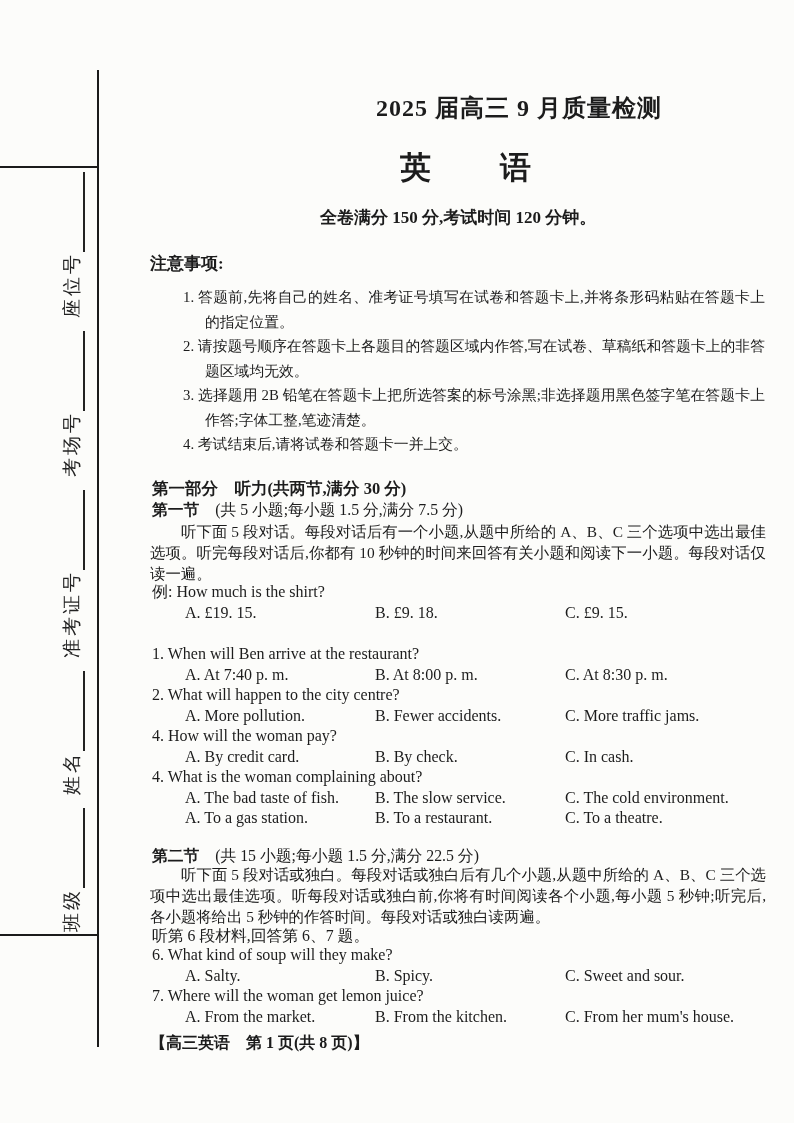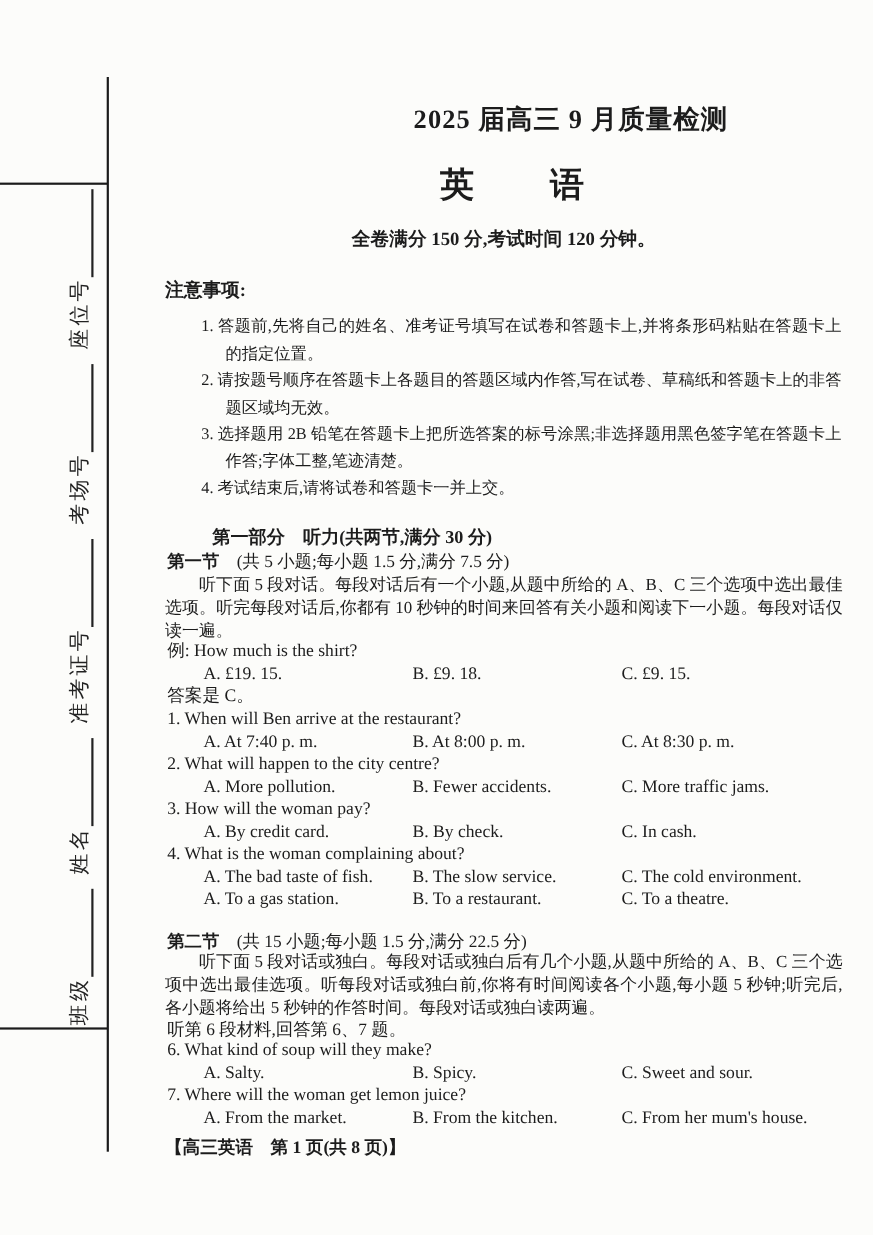--- a/index.html
+++ b/index.html
@@ -29,21 +29,21 @@
   }
   .subject {
     position:absolute; left:250px; top:147px; font-size:31px; font-weight:bold;
     letter-spacing:69px; white-space:nowrap;
   }
   .exam-info { position:absolute; left:0; top:206px; width:100%; text-align:center; font-size:17px; font-weight:bold; }
   .notice { position:absolute; left:0; top:252px; width:100%; }
   .notice-head { font-size:17px; font-weight:bold; line-height:24px; }
   .notice-items { margin-top:9px; margin-left:33px; width:582px; font-size:14.8px; line-height:24.5px; }
   .notice-item { padding-left:22px; text-indent:-22px; text-align:justify; font-weight:500; }
-  .part-heading { position:absolute; left:2px; top:478px; font-size:16.5px; font-weight:bold; white-space:nowrap;margin-left:41px; }
+  .part-heading { position:absolute; left:2px; top:478px; font-size:16.5px; font-weight:bold; white-space:nowrap; }
   .sec-head { position:absolute; left:2px; font-size:15.8px; white-space:nowrap; }
   .sec-head .sec-label { font-weight:bold; }
   .sec1-head { top:500px; }
   .sec2-head { top:846px; }
   .instr { position:absolute; left:0; margin:0; width:616px; font-size:15.4px; line-height:21.2px; text-indent:31px; text-align:justify; }
   .sec1-instr { top:521px; }
   .sec2-instr { top:864px; }
   .example { position:absolute; left:2px; top:582px; width:614px; line-height:20.5px; }
   .material-note { position:absolute; left:2px; top:926px; font-size:15.8px; white-space:nowrap; }
   .q-block { position:absolute; left:2px; width:614px; }
@@ -119,21 +119,20 @@
 
     <p class="instr sec1-instr">听下面 5 段对话。每段对话后有一个小题,从题中所给的 A、B、C 三个选项中选出最佳选项。听完每段对话后,你都有 10 秒钟的时间来回答有关小题和阅读下一小题。每段对话仅读一遍。</p>
 
     <div class="example">
       <div class="q-text">例: How much is the shirt?</div>
       <div class="opt-row">
         <span class="opt opt-a">A. £19. 15.</span>
         <span class="opt opt-b">B. £9. 18.</span>
         <span class="opt opt-c">C. £9. 15.</span>
       </div>
-      <div class="answer-line">答案是 C。</div>
     </div>
 
     <div class="q-block q-block-1">
   <div class="question">
     <div class="q-text">1. When will Ben arrive at the restaurant?</div>
     <div class="opt-row">
       <span class="opt opt-a">A. At 7:40 p. m.</span>
       <span class="opt opt-b">B. At 8:00 p. m.</span>
       <span class="opt opt-c">C. At 8:30 p. m.</span>
     </div>
@@ -142,21 +141,21 @@
   <div class="question">
     <div class="q-text">2. What will happen to the city centre?</div>
     <div class="opt-row">
       <span class="opt opt-a">A. More pollution.</span>
       <span class="opt opt-b">B. Fewer accidents.</span>
       <span class="opt opt-c">C. More traffic jams.</span>
     </div>
   </div>
 
   <div class="question">
-    <div class="q-text">3. How will the woman pay?</div>
+    <div class="q-text">4. How will the woman pay?</div>
     <div class="opt-row">
       <span class="opt opt-a">A. By credit card.</span>
       <span class="opt opt-b">B. By check.</span>
       <span class="opt opt-c">C. In cash.</span>
     </div>
   </div>
 
   <div class="question">
     <div class="q-text">4. What is the woman complaining about?</div>
     <div class="opt-row">

